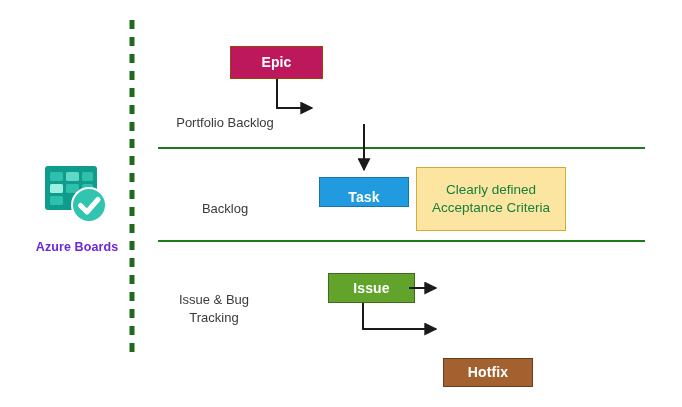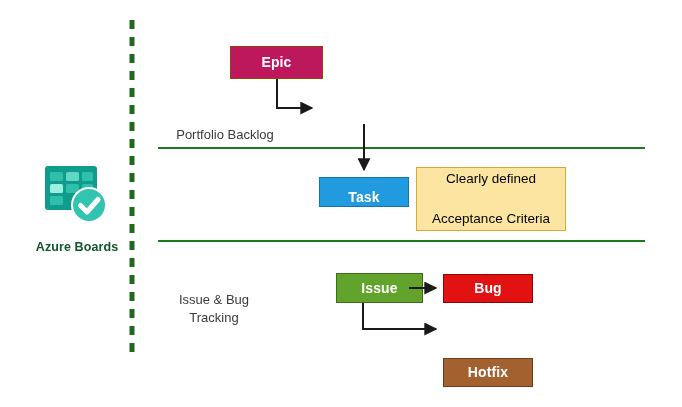--- a/index.html
+++ b/index.html
@@ -48,42 +48,41 @@
   .feature-box { background: #7A5F8E; border-color: #4A3757; }
   .task-box    { background: #229AE0; border-color: #1375AC; align-items: flex-end; }
   .issue-box   { background: #62A32B; border-color: #3F6B1B; }
   .bug-box     { background: #E21212; border-color: #8D0606; }
   .hotfix-box  { background: #A2612F; border-color: #6B3D18; margin-top: 44px; }
 
   
   .note-box {
     background: #FCE5A0;
     border: 1px solid #D9A834;
-    color: #000000;
+    color: #15803d;
     font-size: 13.5px;
     font-weight: normal;
     padding: 2px 6px;
     line-height: 1.35;
-    justify-content: space-between;
   }
 
   
   .lane-label {
     position: absolute;
     color: #3a3a3a;
     font-size: 13px;
     text-align: center;
     line-height: 1.35;
     white-space: pre-line;
   }
 
   
   .brand-label {
     position: absolute;
-    color: #14532d;
+    color: #6d28d9;
     font-size: 12.5px;
     font-weight: bold;
     text-align: center;
     width: 150px;
     left: 2px;
     top: 240px;
     letter-spacing: 0.1px;
   }
 
   #brand-icon {
@@ -118,47 +117,45 @@
       <rect x="24" y="24" width="13" height="9" rx="1.5" fill="#2FC0AC"></rect>
       <rect x="40" y="24" width="11" height="9" rx="1.5" fill="#2FC0AC"></rect>
       <rect x="8" y="36" width="13" height="9" rx="1.5" fill="#2FC0AC"></rect>
       <circle cx="47" cy="45" r="18" fill="#ffffff"></circle>
       <circle cx="47" cy="45" r="16" fill="#31C4B0"></circle>
       <path d="M38.5 45.5 L45 52 L56 39.5" fill="none" stroke="#ffffff" stroke-width="5" stroke-linecap="round" stroke-linejoin="round"></path>
     </svg>
   </div>
   <div class="brand-label">Azure Boards</div>
 
-  <div class="lane-label" style="left:155px; top:126px; width:140px;">Portfolio Backlog</div>
+  <div class="lane-label" style="left:155px; top:114px; width:140px;">Portfolio Backlog</div>
 
+  <div class="lane-label" style="left:155px; top:200px; width:140px;">Backlog</div>
 
   <div class="lane-label" style="left:144px; top:291px; width:140px;">Issue &amp; Bug
 Tracking</div>
 
   <div class="node pbox epic-box" style="left:230px; top:46px; width:93px; height:33px;">
     <span>Epic</span>
   </div>
 
 
   <div class="node pbox task-box" style="left:319px; top:177px; width:90px; height:30px;">
     <span>Task</span>
   </div>
 
   <div class="node note-box" style="left:416px; top:167px; width:150px; height:64px; flex-direction:column;">
     <span>Clearly defined</span>
     <span>Acceptance Criteria</span>
   </div>
 
-  <div class="node pbox issue-box" style="left:336px; top:273px; width:87px; height:30px;">
+  <div class="node pbox issue-box" style="left:328px; top:273px; width:87px; height:30px;">
     <span>Issue</span>
   </div>
 
-  <div class="node pbox bug-box" style="left:443px; top:274px; width:90px; height:29px;">
-    <span>Bug</span>
-  </div>
 
   <div class="node pbox hotfix-box" style="left:443px; top:314px; width:90px; height:29px;">
     <span>Hotfix</span>
   </div>
 
   <svg id="wires" viewBox="0 0 682 407" aria-hidden="true">
     <defs>
       <marker id="arrowhead" viewBox="0 0 10 10" refX="9" refY="5" markerWidth="6.5" markerHeight="6.5" orient="auto-start-reverse">
         <path d="M 0 0 L 10 5 L 0 10 z" fill="#1a1a1a"></path>
       </marker>

